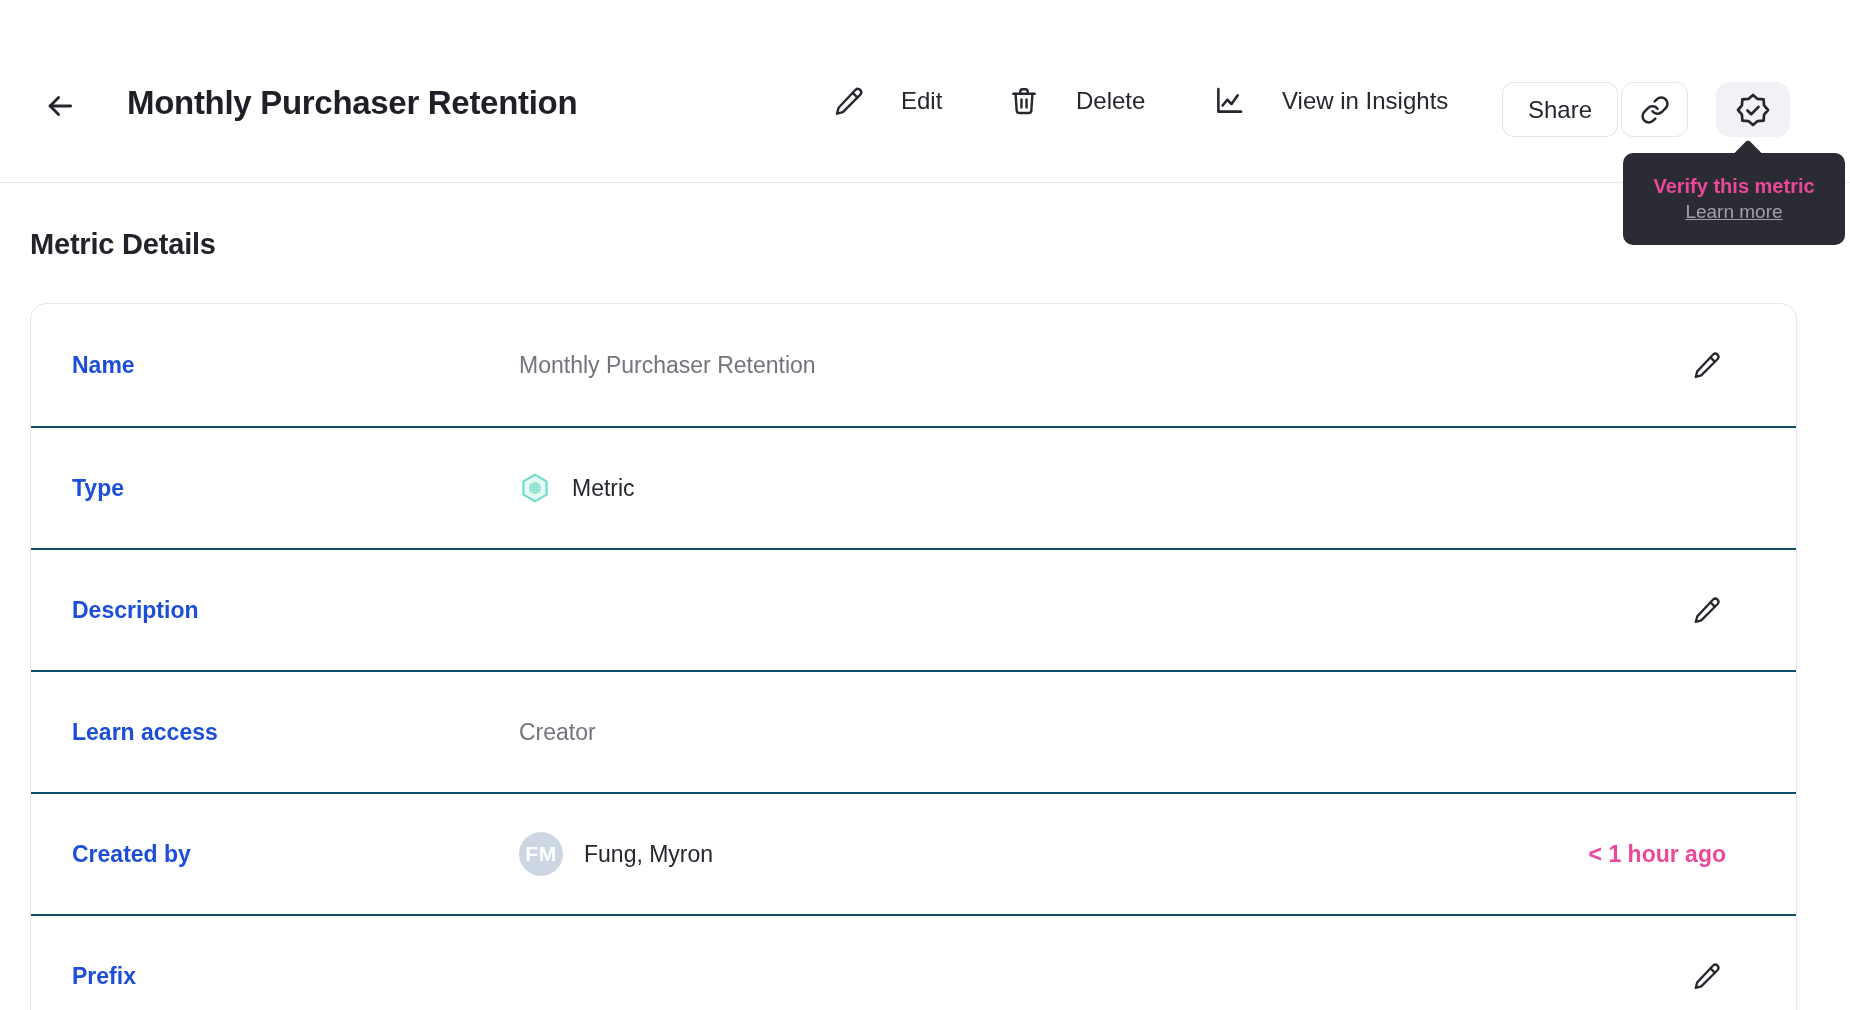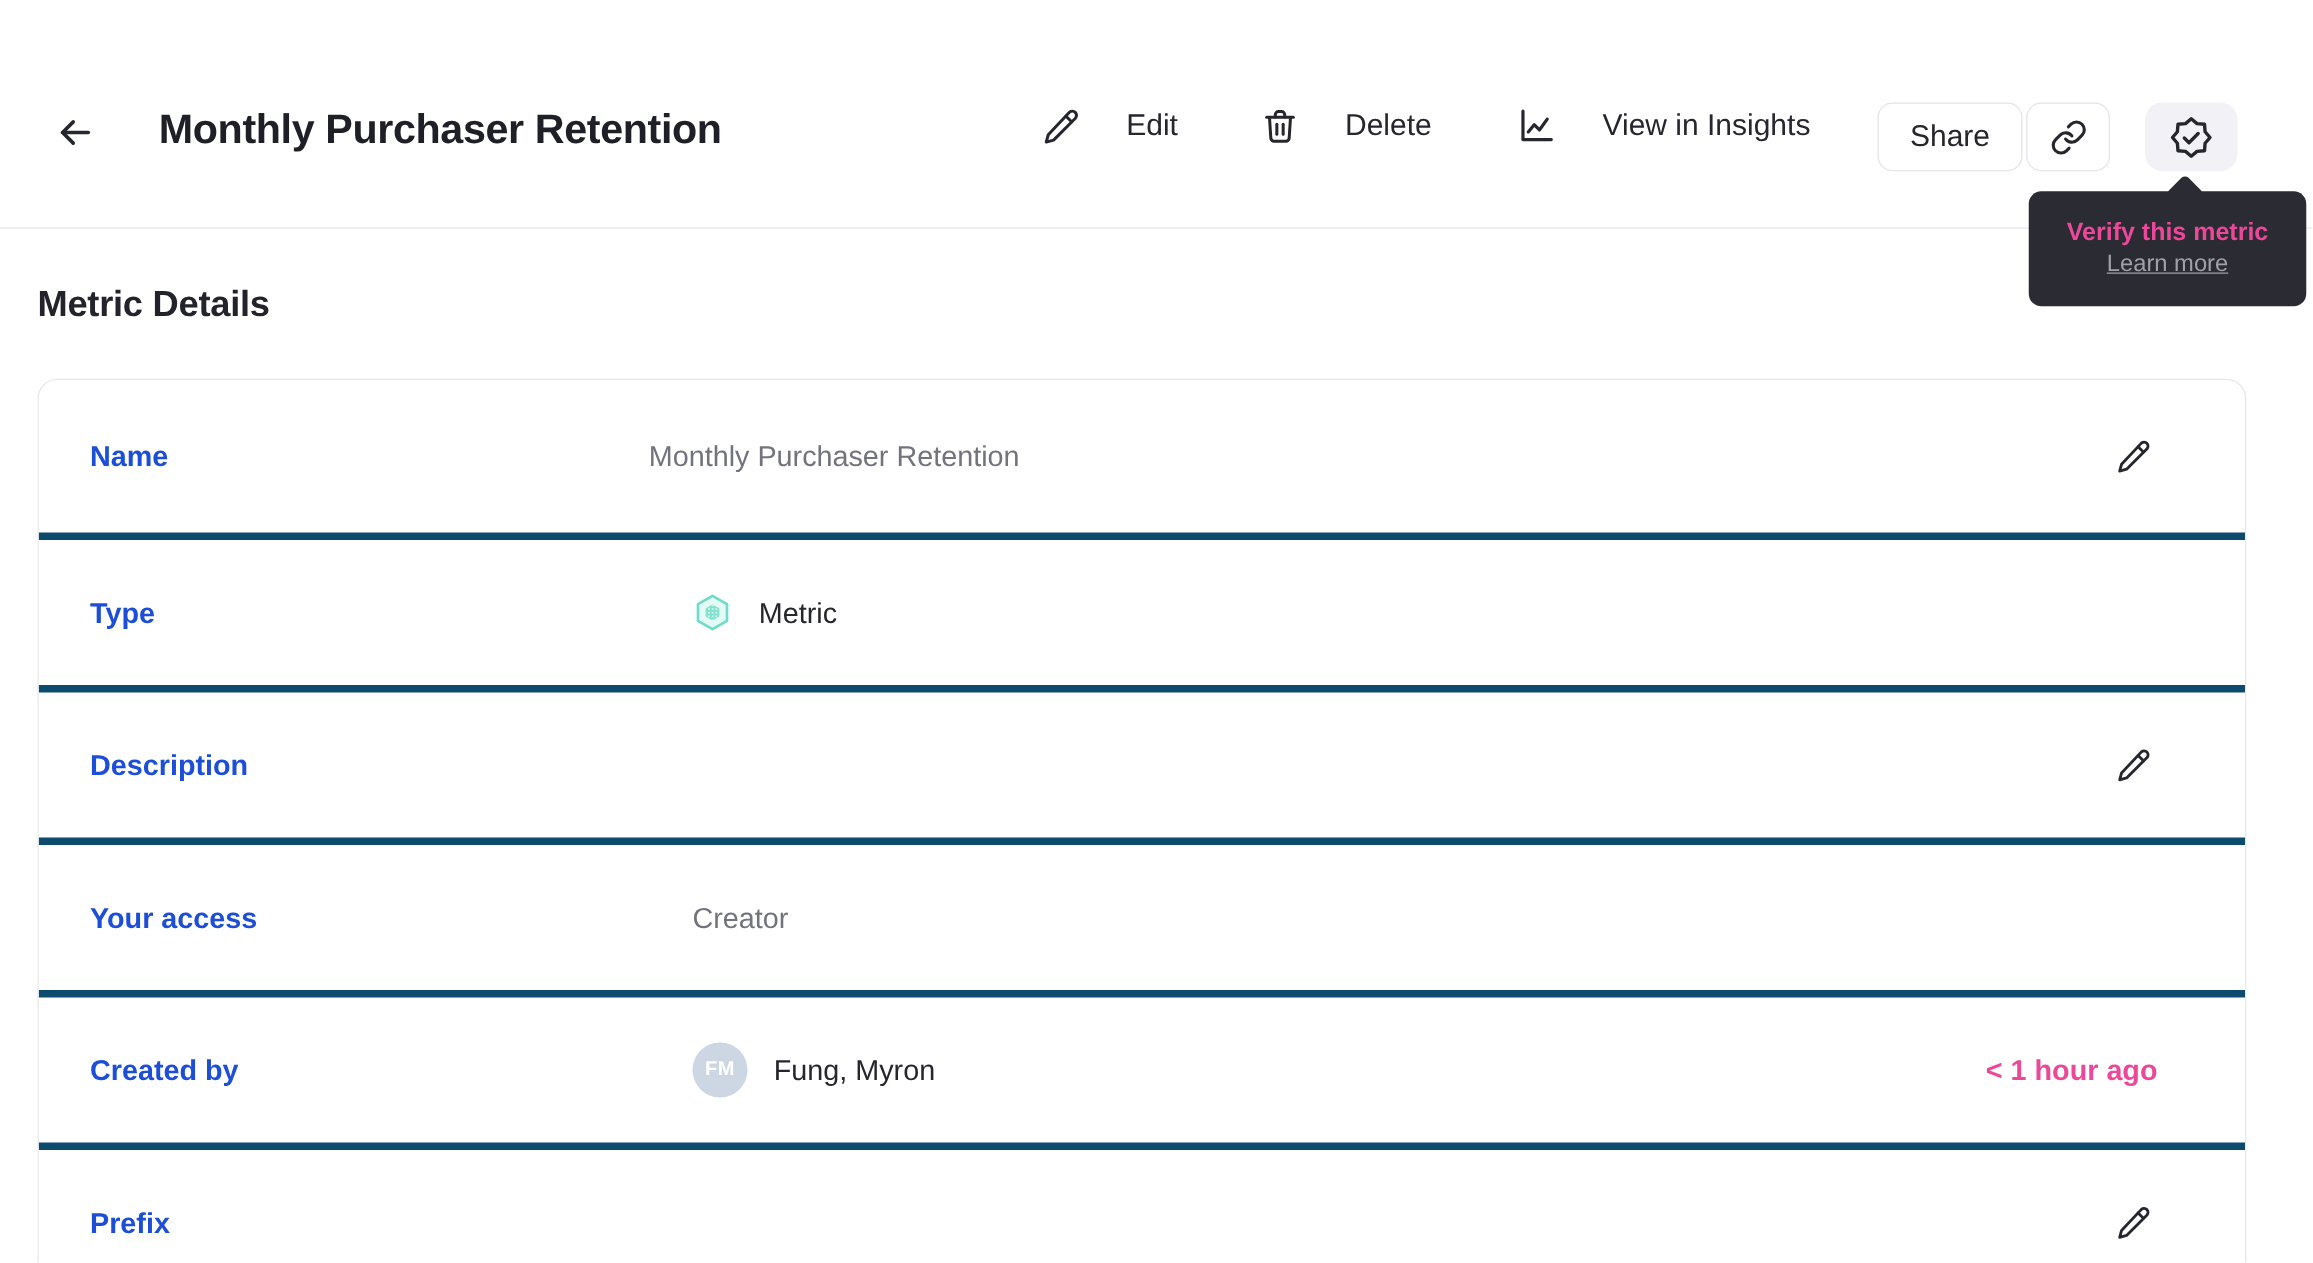--- a/index.html
+++ b/index.html
@@ -45,29 +45,29 @@
 
   
   .section-title { position:absolute; left:30px; top:228px; font-size:29px; font-weight:700;
                    color:#23232b; letter-spacing:-0.2px; }
 
   
   .card { position:absolute; left:30px; top:303px; width:1767px; height:760px;
           background:#fff; border:1px solid #e7e7ec; border-radius:16px; overflow:hidden; }
   .row { height:122px; display:grid; grid-template-columns:447px 1fr auto;
          align-items:center; padding:0 70px 0 41px; }
-  .row + .row { border-top:6px solid #0c4a6e;gap:35px; }
+  .row + .row { border-top:2px solid #0c4a6e; }
   .row-label { font-size:23px; font-weight:600; color:#1d4ed8; }
   .row-value { font-size:23px; color:#73737e; }
   .value-with-icon { display:flex; align-items:center; gap:21px; font-size:23px; color:#26262e; }
   .row-meta { font-size:23px; color:#ec4899; white-space:nowrap;font-weight:bold; }
   .row-edit { width:38px; height:38px; display:flex; align-items:center; justify-content:center;
               cursor:pointer; }
   .avatar { width:44px; height:44px; border-radius:50%; background:#ccd7e3; color:#fff;
-            font-size:16px; font-weight:600; letter-spacing:.5px;
+            font-size:21px; font-weight:600; letter-spacing:.5px;
             display:flex; align-items:center; justify-content:center; }
 
   svg { display:block; }
   .ic { stroke:#26262e; fill:none; stroke-width:1.8; stroke-linecap:round; stroke-linejoin:round; }
 </style>
 </head>
 <body>
 
 <div class="header">
 
@@ -188,21 +188,21 @@
       <span>
         <svg width="30" height="30" viewBox="0 0 24 24">
           <path class="ic" d="M16.9 3.6a2.55 2.55 0 0 1 3.6 3.6L7.4 20.3 3 21.5l1.2-4.4L16.9 3.6z"></path>
           <path class="ic" d="M14.8 5.9l3.4 3.4"></path>
         </svg>
       </span>
     </div>
   </div>
 
   <div class="row">
-    <div class="row-label">Your access</div>
+    <div class="row-label">Learn access</div>
     <div class="row-value">Creator</div>
     <div></div>
   </div>
 
   <div class="row">
     <div class="row-label">Created by</div>
     <div class="value-with-icon">
       <span class="avatar">FM</span>
       <span>Fung, Myron</span>
     </div>

